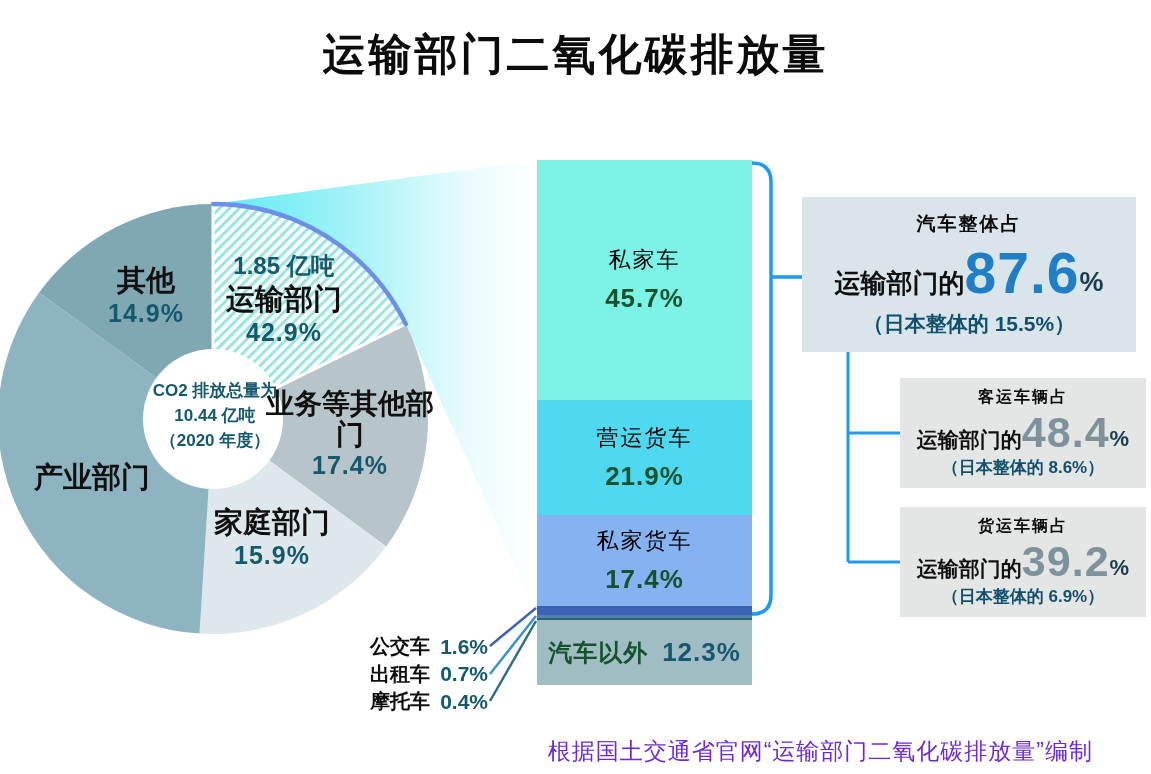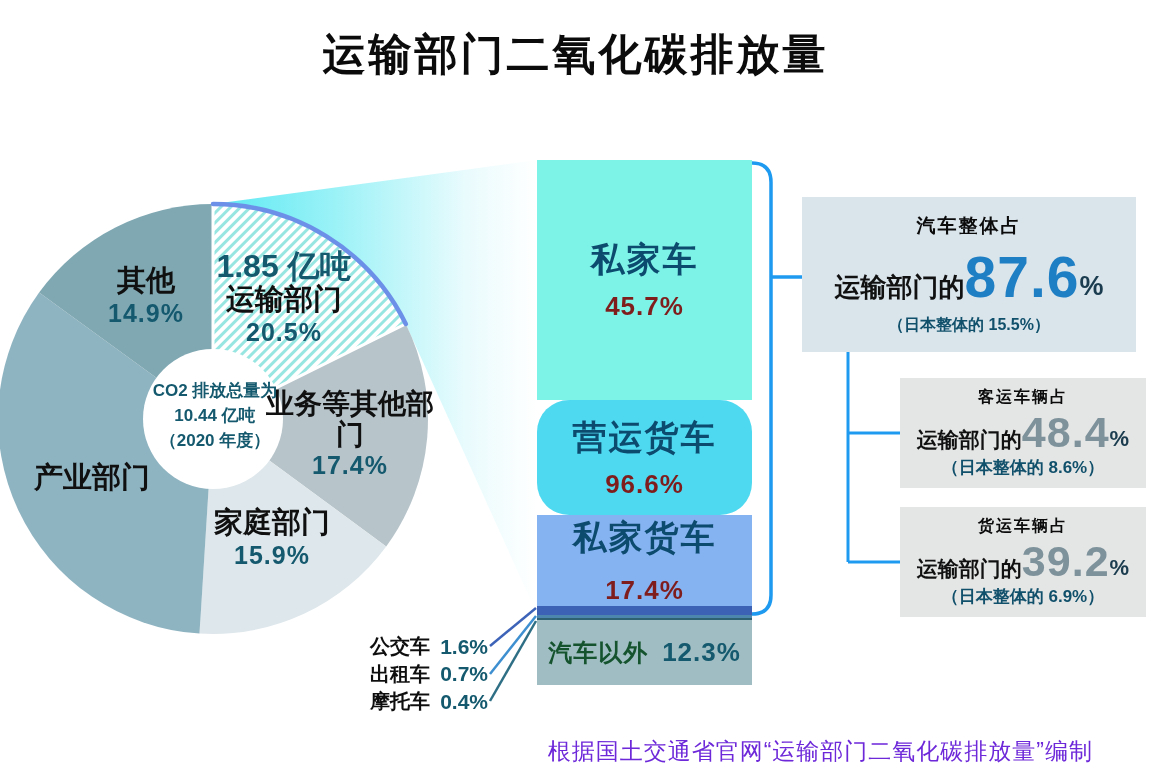--- a/index.html
+++ b/index.html
@@ -16,34 +16,34 @@
   
   .title{
     left:0;top:26px;width:100%;text-align:center;
     font-size:43px;font-weight:bold;color:#0b0b0b;letter-spacing:3px;
   }
 
   
   .dlabel{transform:translate(-50%,-50%);text-align:center;white-space:nowrap;}
   .d-name{font-size:29px;font-weight:bold;color:#101010;line-height:35px;}
   .d-pct{font-size:25px;font-weight:bold;color:#14596e;line-height:31px;letter-spacing:1px;}
-  .d-amt{font-size:32px;font-weight:bold;color:#14596e;line-height:32px;}
+  .d-amt{font-size:24px;font-weight:bold;color:#14596e;line-height:32px;}
   .dlabel.business{white-space:normal;width:180px;}
   .dlabel.business .d-name{font-size:28px;line-height:31px;}
   .center-text{transform:translate(-50%,-50%);text-align:center;white-space:nowrap;}
   .center-text div{font-size:17px;font-weight:bold;color:#14596e;line-height:25px;}
 
   
   .bar{left:537px;top:160px;width:215px;display:flex;flex-direction:column;}
   .seg{display:flex;flex-direction:column;align-items:center;justify-content:center;}
-  .seg-name{font-size:34px;font-weight:bold;color:#0c4a6e;letter-spacing:2px;}
-  .seg-pct{font-size:26px;font-weight:bold;color:#7f1d1d;margin-top:8px;letter-spacing:1px;}
+  .seg-name{font-size:22px;font-weight:normal;color:#000000;letter-spacing:2px;}
+  .seg-pct{font-size:26px;font-weight:bold;color:#14532d;margin-top:8px;letter-spacing:1px;}
   .seg.private-car{height:239.9px;background:#7df2e6;}
-  .seg.commercial-truck{height:115px;background:#4fd9f0;border-radius:32px;}
-  .seg.private-truck{height:91.4px;background:#85b2f0;justify-content:space-between;}
+  .seg.commercial-truck{height:115px;background:#4fd9f0;}
+  .seg.private-truck{height:91.4px;background:#85b2f0;}
   .seg.bus{height:8.4px;background:#3c62b6;}
   .seg.taxi{height:3.7px;background:#4c86ae;}
   .seg.motorcycle{height:2.1px;background:#2e6272;}
   .seg.non-auto{height:64.6px;background:#9fbdc2;flex-direction:row;gap:14px;}
   .seg.non-auto .na-name{font-size:24px;font-weight:bold;color:#14532d;letter-spacing:1px;}
   .seg.non-auto .na-pct{font-size:26px;font-weight:bold;color:#14596e;letter-spacing:1px;}
 
   
   .mini-legend{left:370px;top:633px;width:118px;}
   .mini-row{display:flex;justify-content:space-between;align-items:center;height:27.5px;}
@@ -62,21 +62,21 @@
   .ib-prefix{font-weight:bold;color:#111;}
   .box1 .ib-prefix{font-size:26px;padding-bottom:6px;}
   .box2 .ib-prefix,.box3 .ib-prefix{font-size:21px;padding-bottom:4px;}
   .ib-big{font-weight:bold;letter-spacing:1px;}
   .box1 .ib-big{font-size:57px;color:#1f7fc4;}
   .box2 .ib-big,.box3 .ib-big{font-size:43px;color:#7d929b;}
   .ib-unit{font-weight:bold;color:#1a3c4e;}
   .box1 .ib-unit{font-size:27px;padding-bottom:6px;}
   .box2 .ib-unit,.box3 .ib-unit{font-size:22px;padding-bottom:4px;}
   .ib-sub{font-weight:bold;color:#11506b;}
-  .box1 .ib-sub{font-size:16px;}
+  .box1 .ib-sub{font-size:21px;}
   .box2 .ib-sub,.box3 .ib-sub{font-size:17px;}
 
   
   .attribution{right:58px;top:736px;font-size:23px;font-weight:normal;color:#6d28d9;letter-spacing:1px;}
 </style>
 </head>
 <body>
 
 <div id="stage">
 
@@ -119,21 +119,21 @@
   <div class="abs ovl title">运输部门二氧化碳排放量</div>
 
   <div class="ovl dlabel" style="left:146px;top:296px;">
     <div class="d-name">其他</div>
     <div class="d-pct">14.9%</div>
   </div>
 
   <div class="ovl dlabel" style="left:284px;top:299px;">
     <div class="d-amt">1.85 亿吨</div>
     <div class="d-name">运输部门</div>
-    <div class="d-pct">20.5%</div>
+    <div class="d-pct">42.9%</div>
   </div>
 
   <div class="ovl dlabel business" style="left:350px;top:434px;">
     <div class="d-name">业务等其他部门</div>
     <div class="d-pct">17.4%</div>
   </div>
 
   <div class="ovl dlabel" style="left:272px;top:538px;">
     <div class="d-name">家庭部门</div>
     <div class="d-pct">15.9%</div>
@@ -149,21 +149,21 @@
     <div>（2020 年度）</div>
   </div>
 
   <div class="ovl bar">
     <div class="seg private-car">
       <div class="seg-name">私家车</div>
       <div class="seg-pct">45.7%</div>
     </div>
     <div class="seg commercial-truck">
       <div class="seg-name">营运货车</div>
-      <div class="seg-pct">96.6%</div>
+      <div class="seg-pct">21.9%</div>
     </div>
     <div class="seg private-truck">
       <div class="seg-name">私家货车</div>
       <div class="seg-pct">17.4%</div>
     </div>
     <div class="seg bus"></div>
     <div class="seg taxi"></div>
     <div class="seg motorcycle"></div>
     <div class="seg non-auto">
       <span class="na-name">汽车以外</span>

